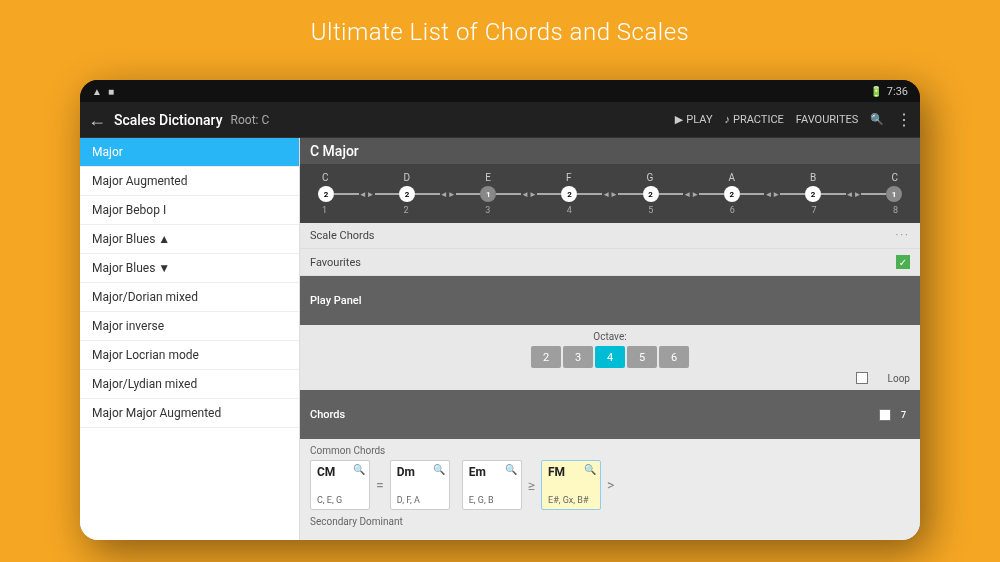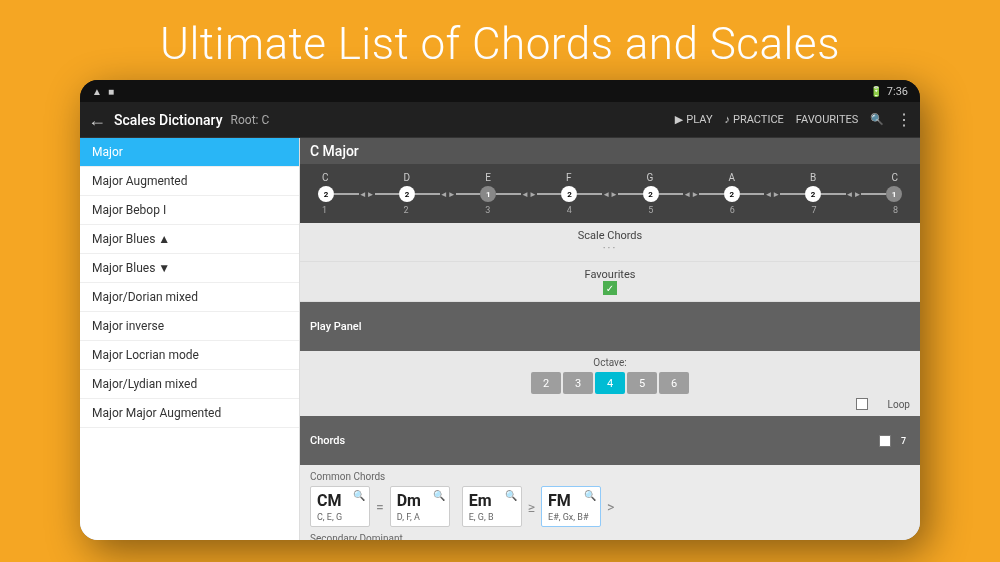--- a/index.html
+++ b/index.html
@@ -11,21 +11,21 @@
       overflow: hidden;
       position: relative;
     }
 
     
     .headline {
       position: absolute;
       top: 18px;
       left: 0; right: 0;
       text-align: center;
-      font-size: 44px;
+      font-size: 24px;
       font-weight: 300;
       color: #fff;
       letter-spacing: 0.5px;
     }
 
     
     .tablet {
       position: absolute;
       top: 80px;
       left: 80px;
@@ -149,21 +149,20 @@
     
     .info-row {
       background: #e8e8e8;
       padding: 6px 10px;
       font-size: 11px;
       color: #444;
       border-bottom: 1px solid #ddd;
       display: flex;
       justify-content: space-between;
       align-items: center;
-      flex-direction: column;
     }
     .info-row span.dots { color: #888; letter-spacing: 2px; }
 
     
     .section-header {
       background: #616161;
       color: #fff;
       padding: 18px 10px;
       font-size: 11px;
       font-weight: 500;
@@ -232,44 +231,44 @@
     }
     .chord-card {
       background: #fff;
       border: 1px solid #ccc;
       border-radius: 2px;
       padding: 4px 6px;
       min-width: 60px;
       position: relative;
     }
     .chord-name {
-      font-size: 16px;
+      font-size: 12px;
       font-weight: bold;
       color: #222;
     }
     .chord-notes {
       font-size: 9px;
       color: #666;
-      margin-top: 2px;
+      margin-top: 16px;
     }
     .chord-search {
       position: absolute;
       top: 3px; right: 3px;
       font-size: 10px;
       color: #888;
     }
     .chord-separator {
       display: flex;
       align-items: center;
       color: #888;
       font-size: 14px;
       padding: 0 2px;
     }
     .chord-card.highlighted {
-      background: #ffffff;
+      background: #fef9c3;
       border-color: #90CAF9;
     }
 
     
     .fav-checkbox {
       width: 14px; height: 14px;
       background: #4CAF50;
       display: inline-flex;
       align-items: center;
       justify-content: center;

